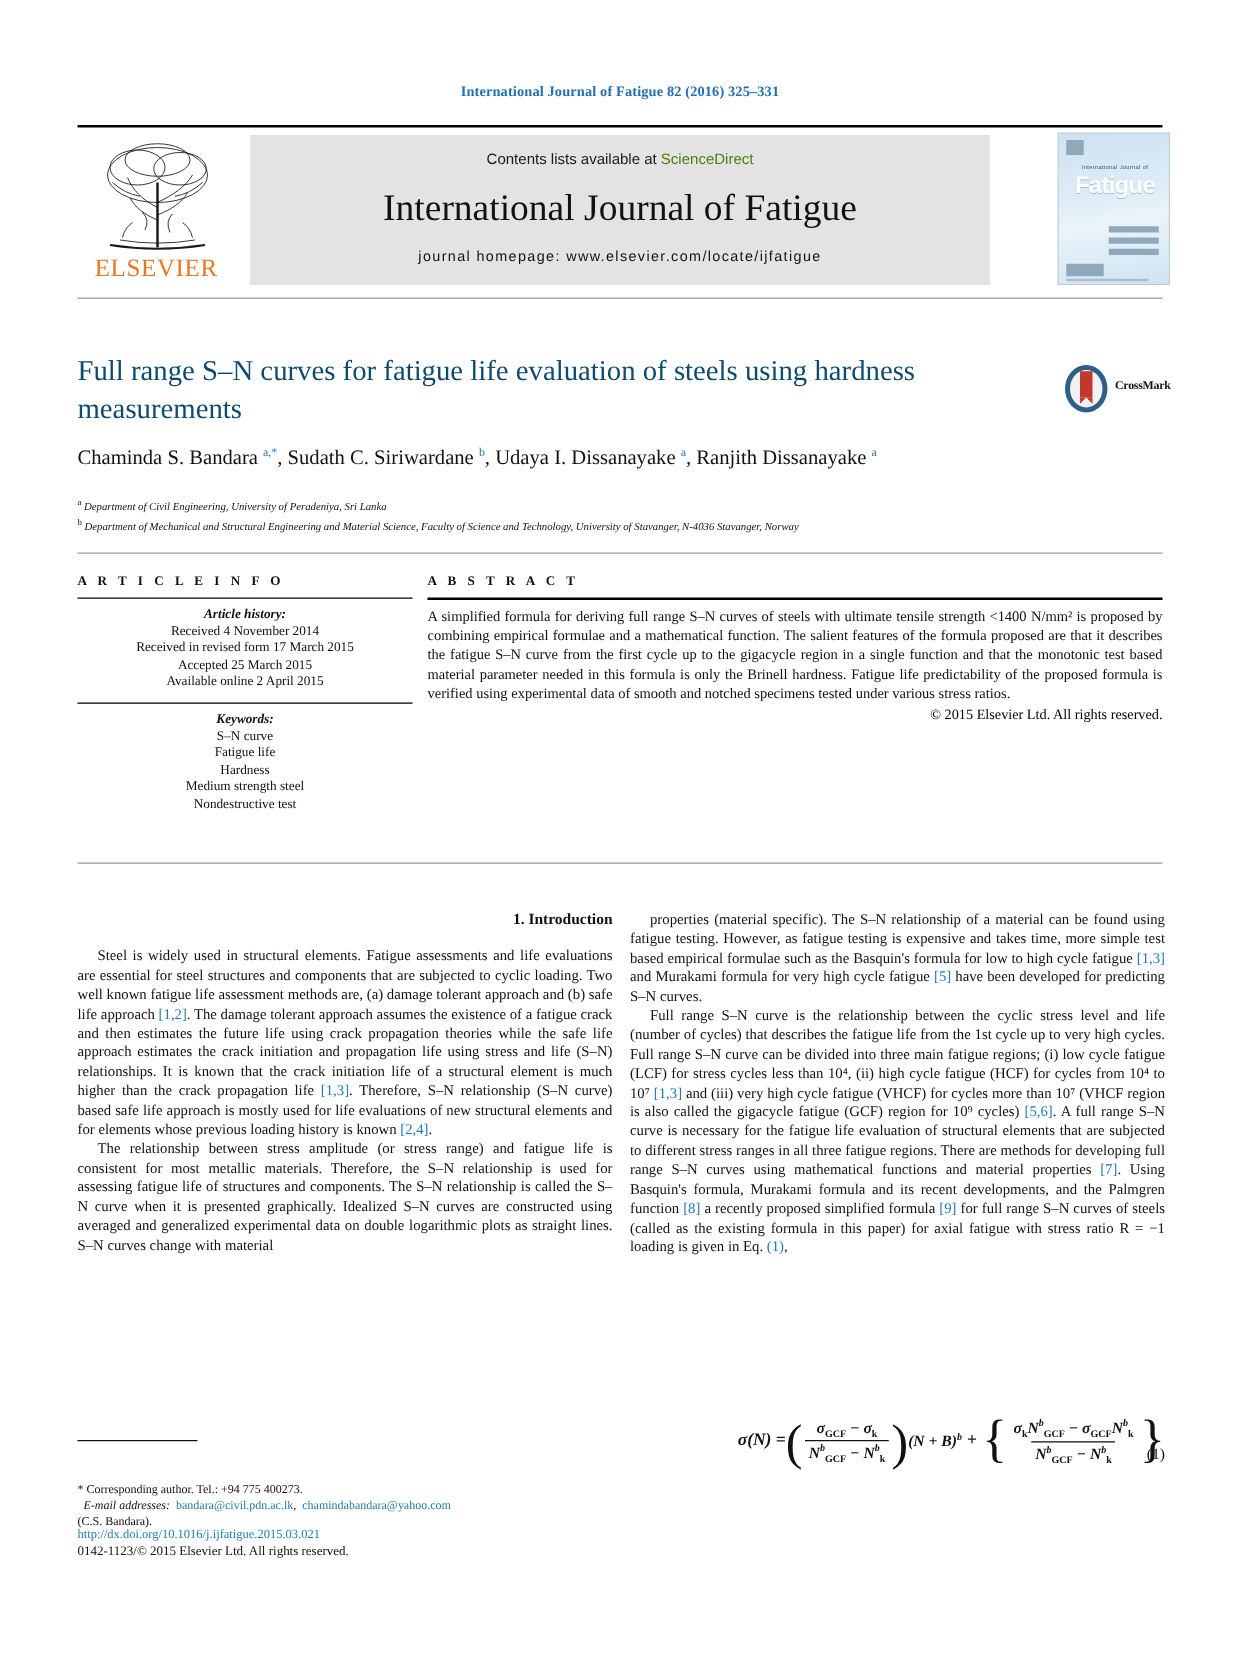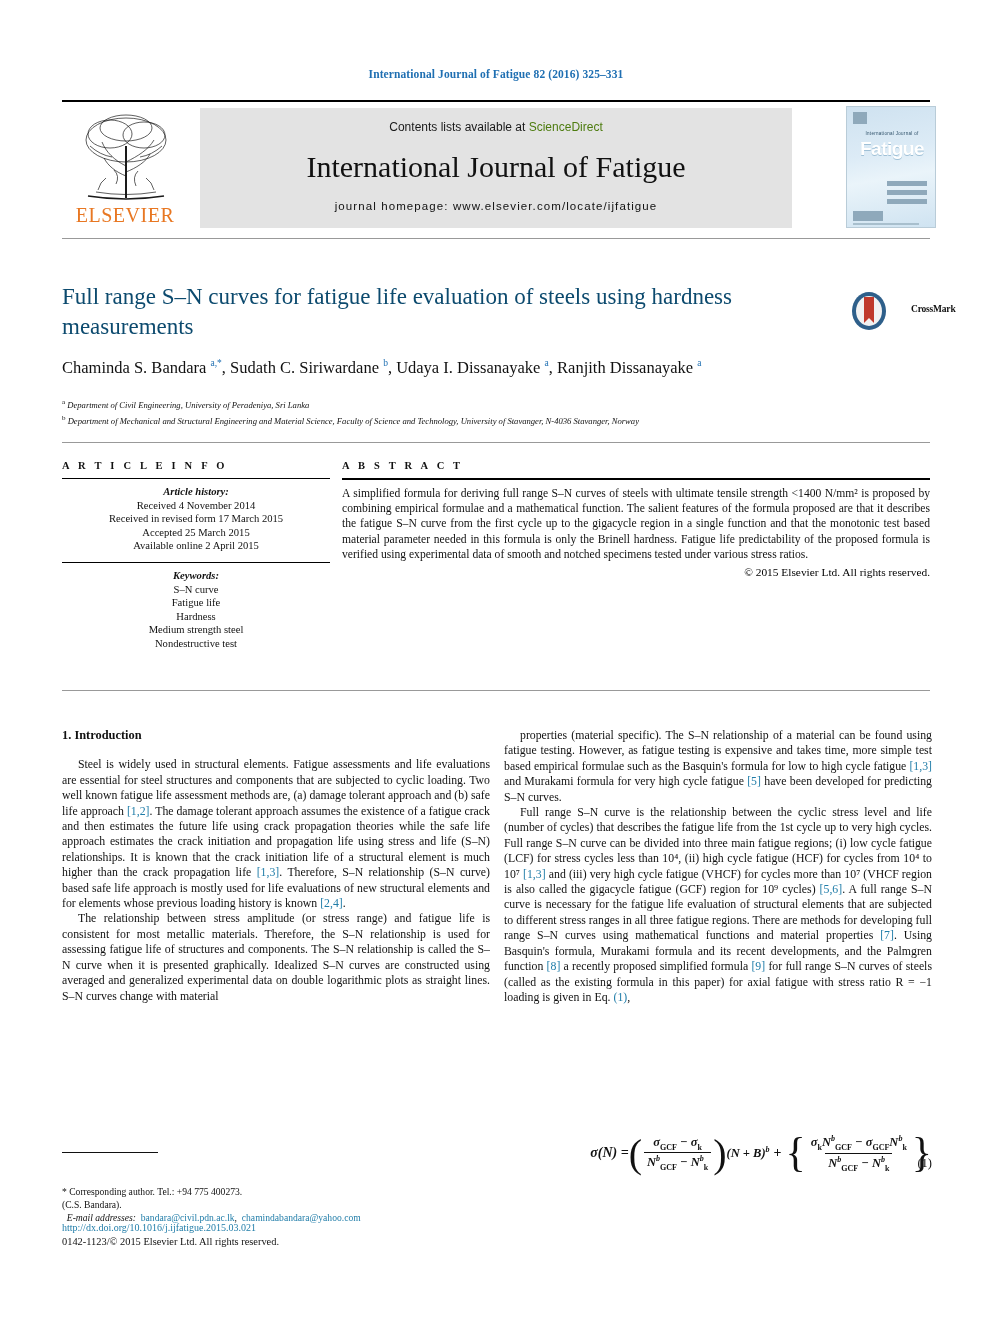--- a/index.html
+++ b/index.html
@@ -101,21 +101,21 @@
     position:absolute; left:12px; top:5px; width:10px; height:21px;
     background:#c0392b;
   }
   .cm-ribbon:after{
     content:""; position:absolute; left:0; top:21px; width:0;height:0;
     border-left:5px solid #c0392b; border-right:5px solid #c0392b;
     border-bottom:5px solid transparent;
   }
   .cm-label {
     position:absolute; left:40px; top:12px; font-size:9.5px; font-weight:bold;
-    font-family:"Liberation Serif", serif; color:#111; letter-spacing:-.2px;margin-left:19px;
+    font-family:"Liberation Serif", serif; color:#111; letter-spacing:-.2px;
   }
 
   .rule-info { position:absolute; left:62px; top:442px; width:868px; height:1px; background:#999; }
 
   
   .sec-head {
     font-size:10.5px; font-weight:bold; letter-spacing:3.2px;
     font-family:"Liberation Serif", serif; color:#111;
   }
   .info-col { position:absolute; left:62px; top:460px; width:268px; }
@@ -129,21 +129,21 @@
     font-size:11.6px; line-height:15.2px; color:#111; text-align:justify;
   }
   .copyright { text-align:right; font-size:11.4px; margin-top:4px; }
 
   .rule-body { position:absolute; left:62px; top:690px; width:868px; height:1px; background:#999; }
 
   
   .col { position:absolute; top:728px; width:428px; font-size:11.8px; line-height:15.4px; text-align:justify; color:#111; }
   .col-l { left:62px; }
   .col-r { left:504px; }
-  .h2 { font-size:12.4px; font-weight:bold; margin:0 0 14px 0; text-align:left; }
+  .h2 { font-size:12.4px; font-weight:bold; margin:0 0 14px 0; text-align:right; }
   .col p { margin:0; text-indent:16px; }
   .ref { color:#1f7ca8; }
   .eqline { color:#1f7ca8; }
 
   
   .equation {
     position:absolute; left:504px; top:1134px; width:428px;
     font-family:"Liberation Serif", serif; color:#111;
   }
   .eq-row { display:flex; align-items:center; justify-content:flex-end; }
@@ -309,23 +309,23 @@
         <span class="den">N<sup class="sm">b</sup><sub class="sm">GCF</sub> − N<sup class="sm">b</sup><sub class="sm">k</sub></span>
       </span>
       <span class="bigbrace">}</span>
     </div>
     <span class="eq-num">(1)</span>
   </div>
 
   <div class="fn-rule"></div>
   <div class="footnote">
     <div>* Corresponding author. Tel.: +94 775 400273.</div>
-    <div>(C.S. Bandara).</div>
     <div>
       &nbsp;&nbsp;<span class="em">E-mail addresses:</span>
       &nbsp;<span class="mail">bandara@civil.pdn.ac.lk</span>,
       &nbsp;<span class="mail">chamindabandara@yahoo.com</span>
     </div>
+    <div>(C.S. Bandara).</div>
   </div>
   <div class="doi">http://dx.doi.org/10.1016/j.ijfatigue.2015.03.021</div>
   <div class="issn">0142-1123/© 2015 Elsevier Ltd. All rights reserved.</div>
 
 </div>
 
 </body></html>

